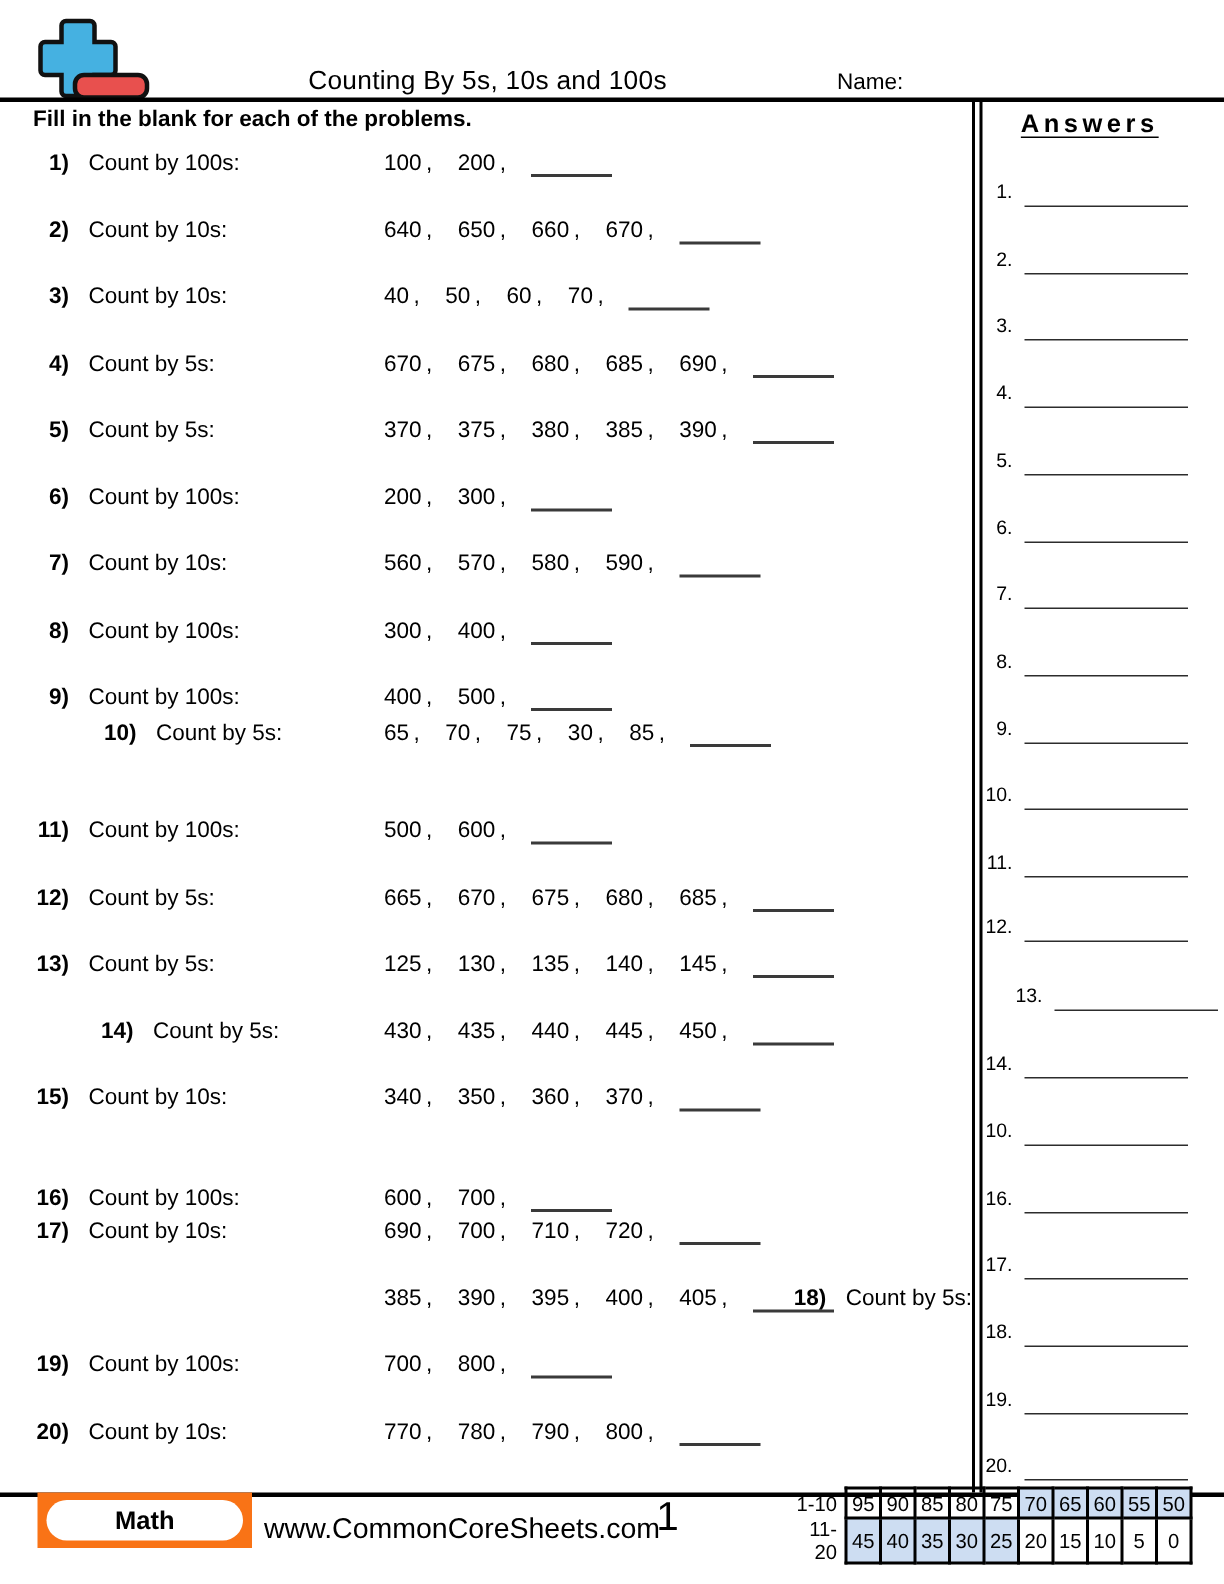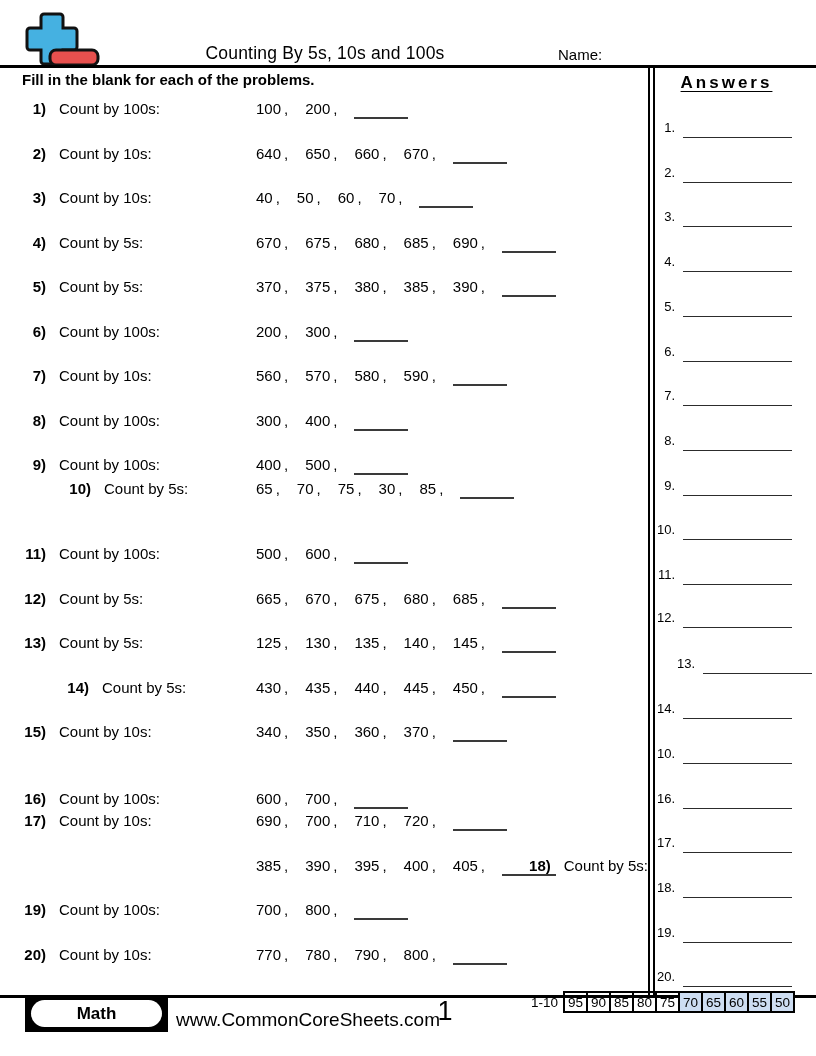--- a/index.html
+++ b/index.html
@@ -37,21 +37,21 @@
     margin-top:5px; text-align:center; font-size:17px; font-weight:bold;
     letter-spacing:3px; text-decoration:underline; text-underline-offset:3px;
   }
   .answer-item { position:absolute; left:0; width:100%; height:18px; font-size:13px; }
   .a-num { position:absolute; left:-2px; top:0; width:22px; text-align:right; }
   .a-line { position:absolute; left:28px; width:109px; bottom:0; border-bottom:1.5px solid #2c2c2c; }
 
   
   .footer-rule { position:absolute; top:995px; left:0; width:816px; height:2.5px; background:#000; }
   .math-box {
-    position:absolute; left:25px; top:995px; width:143px; height:37px; background:#000000;
+    position:absolute; left:25px; top:995px; width:143px; height:37px; background:#f97316;
     display:flex; align-items:center; justify-content:center;
   }
   .math-pill {
     width:131px; height:27px; background:#fff; border-radius:14px;
     display:flex; align-items:center; justify-content:center;
     font-size:17px; font-weight:bold;
   }
   .website { position:absolute; left:176px; top:1009px; font-size:19px; }
   .page-num { position:absolute; left:400px; top:996px; width:90px; text-align:center; font-size:27px; }
 
@@ -430,16 +430,29 @@
           <td class="s-cell">90</td>
           <td class="s-cell">85</td>
           <td class="s-cell">80</td>
           <td class="s-cell">75</td>
           <td class="s-cell" style="background: rgb(205, 221, 242);">70</td>
           <td class="s-cell" style="background: rgb(205, 221, 242);">65</td>
           <td class="s-cell" style="background: rgb(205, 221, 242);">60</td>
           <td class="s-cell" style="background: rgb(205, 221, 242);">55</td>
           <td class="s-cell" style="background: rgb(205, 221, 242);">50</td>
         </tr>
+        <tr>
+          <td class="s-label">11-20</td>
+          <td class="s-cell" style="background: rgb(205, 221, 242);">45</td>
+          <td class="s-cell" style="background: rgb(205, 221, 242);">40</td>
+          <td class="s-cell" style="background: rgb(205, 221, 242);">35</td>
+          <td class="s-cell" style="background: rgb(205, 221, 242);">30</td>
+          <td class="s-cell" style="background: rgb(205, 221, 242);">25</td>
+          <td class="s-cell">20</td>
+          <td class="s-cell">15</td>
+          <td class="s-cell">10</td>
+          <td class="s-cell">5</td>
+          <td class="s-cell">0</td>
+        </tr>
       </tbody>
   </table>
 
 </div>
 
 </body></html>

